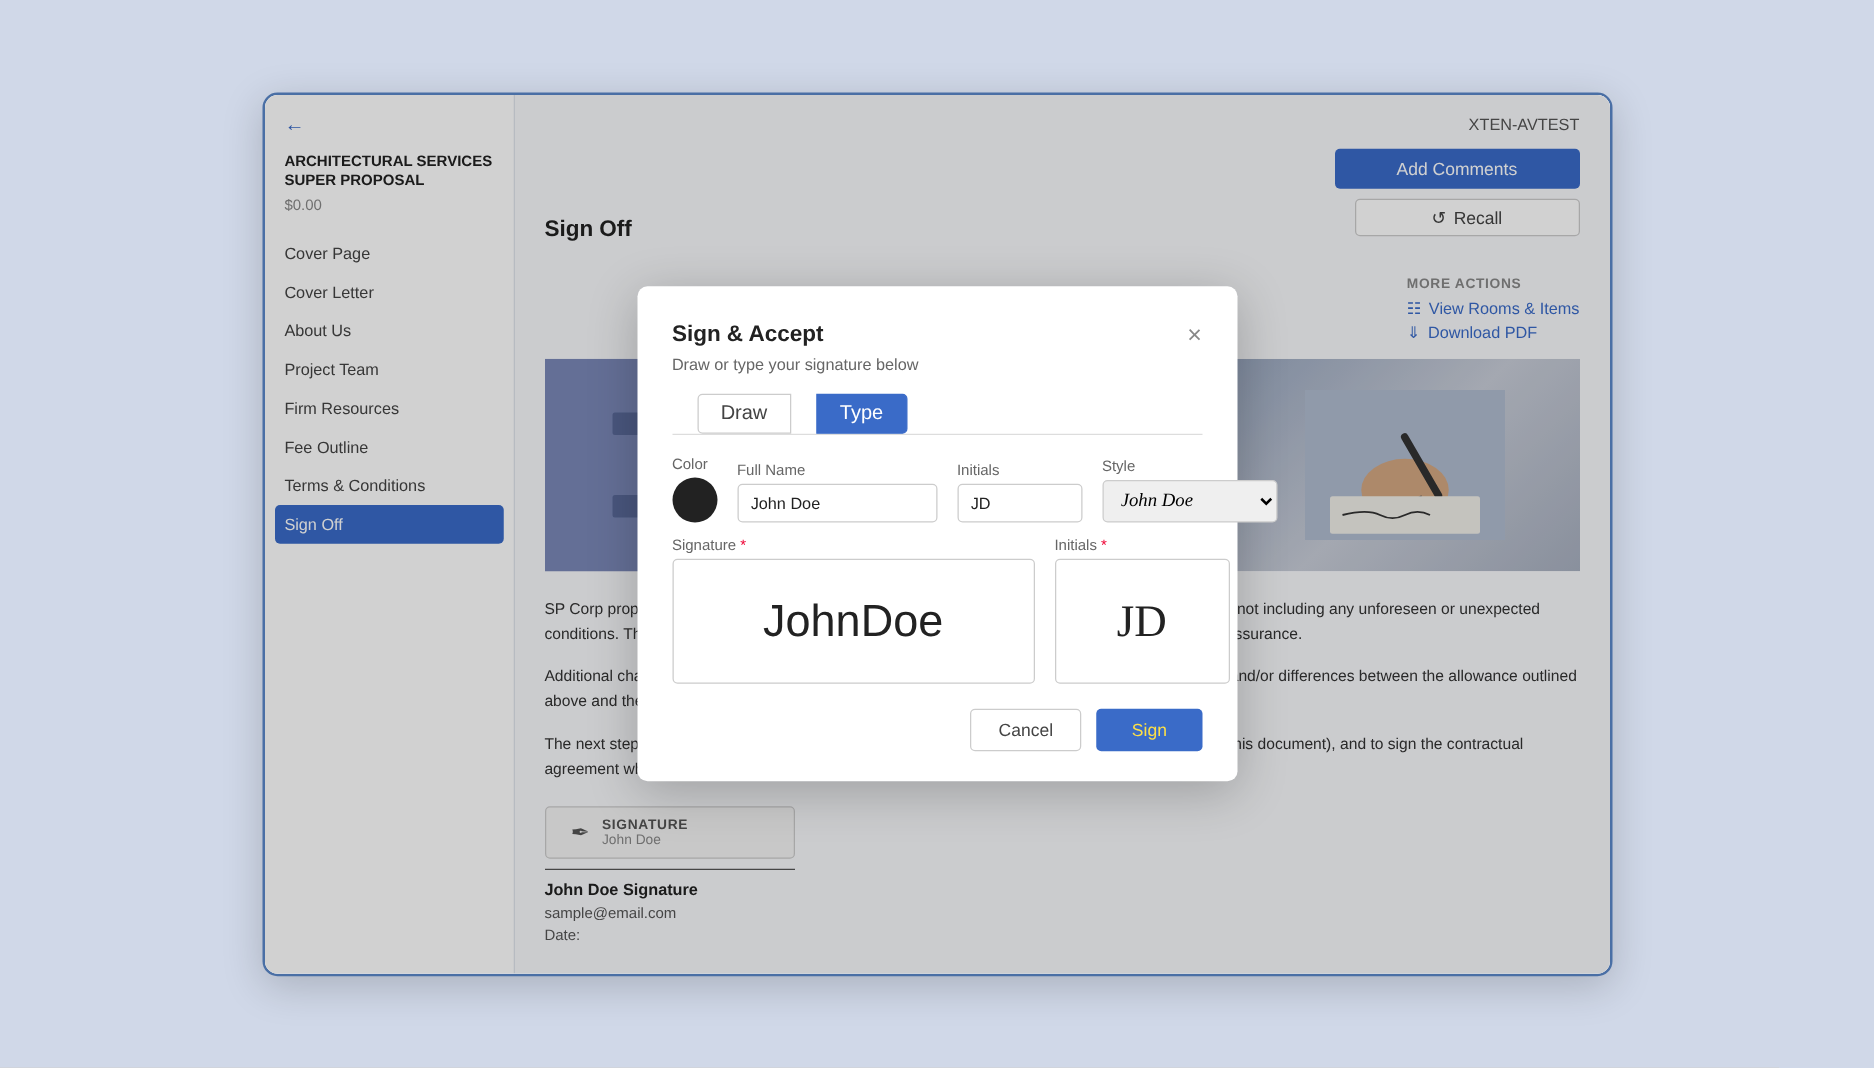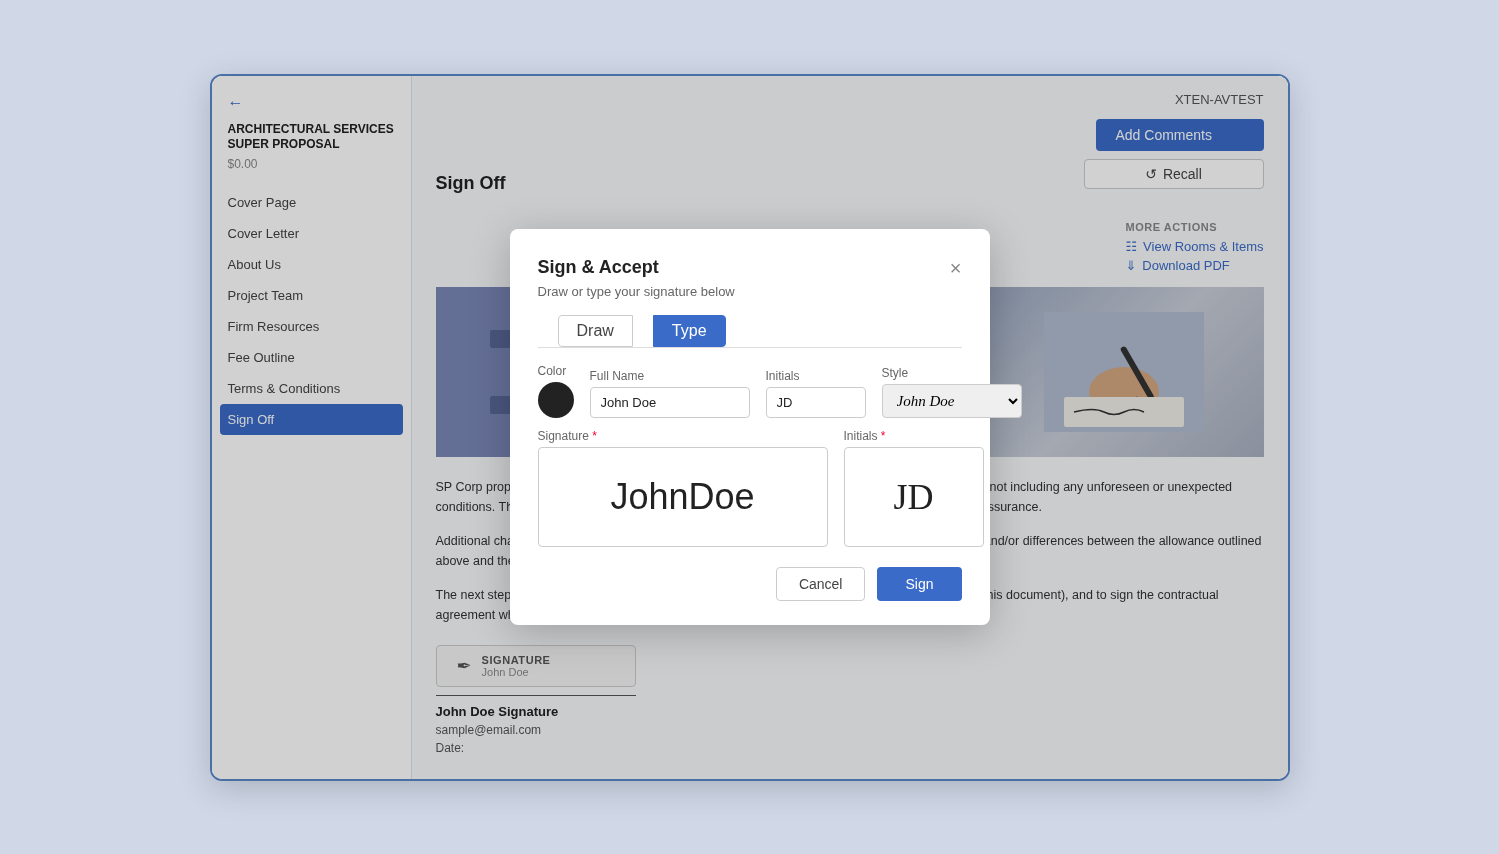--- a/index.html
+++ b/index.html
@@ -118,22 +118,22 @@
     }
 
     .btn-add-comments {
       background: #3a6bc8;
       color: #fff;
       border: none;
       border-radius: 4px;
       padding: 8px 20px;
       font-size: 14px;
       cursor: pointer;
-      width: 168px;
-      text-align: left;
+      width: 196px;
+      text-align: center;
     }
 
     .btn-recall {
       background: #fff;
       color: #444;
       border: 1px solid #ccc;
       border-radius: 4px;
       padding: 6px 20px;
       font-size: 14px;
       cursor: pointer;
@@ -489,21 +489,21 @@
       border: 1px solid #ccc;
       border-radius: 4px;
       padding: 8px 22px;
       font-size: 14px;
       cursor: pointer;
       color: #444;
     }
 
     .btn-sign {
       background: #3a6bc8;
-      color: #ffffff;
+      color: #fde047;
       border: none;
       border-radius: 4px;
       padding: 8px 28px;
       font-size: 14px;
       cursor: pointer;
     }
 
     .recall-icon {
       display: inline-block;
       font-size: 14px;

